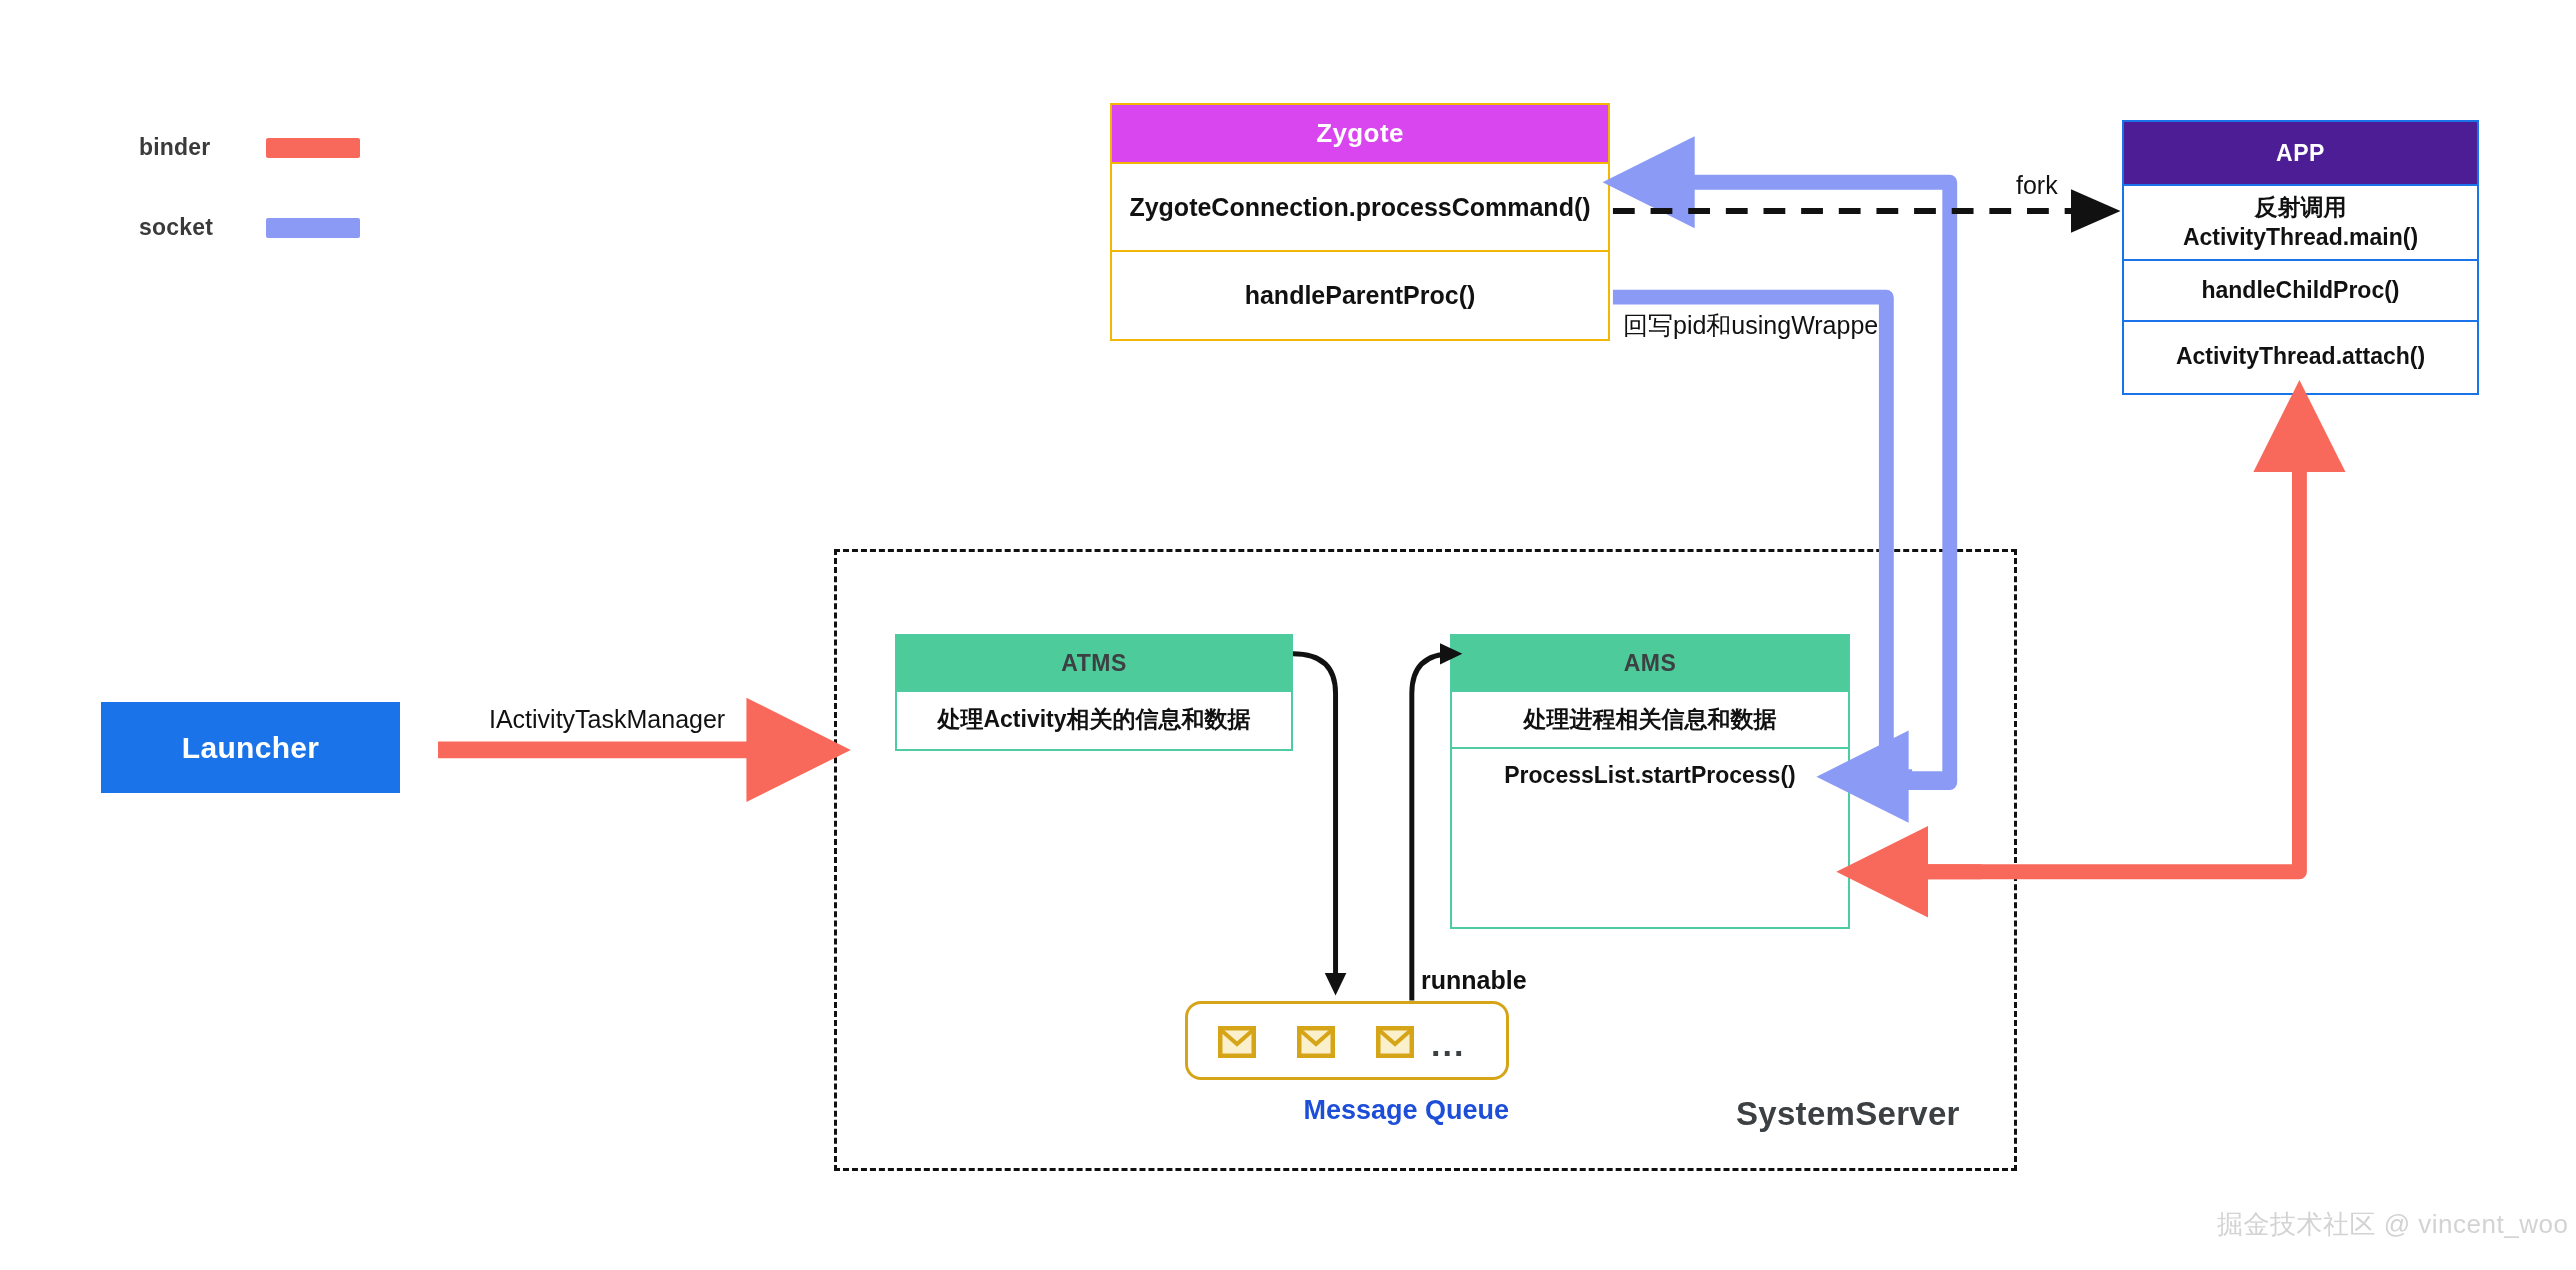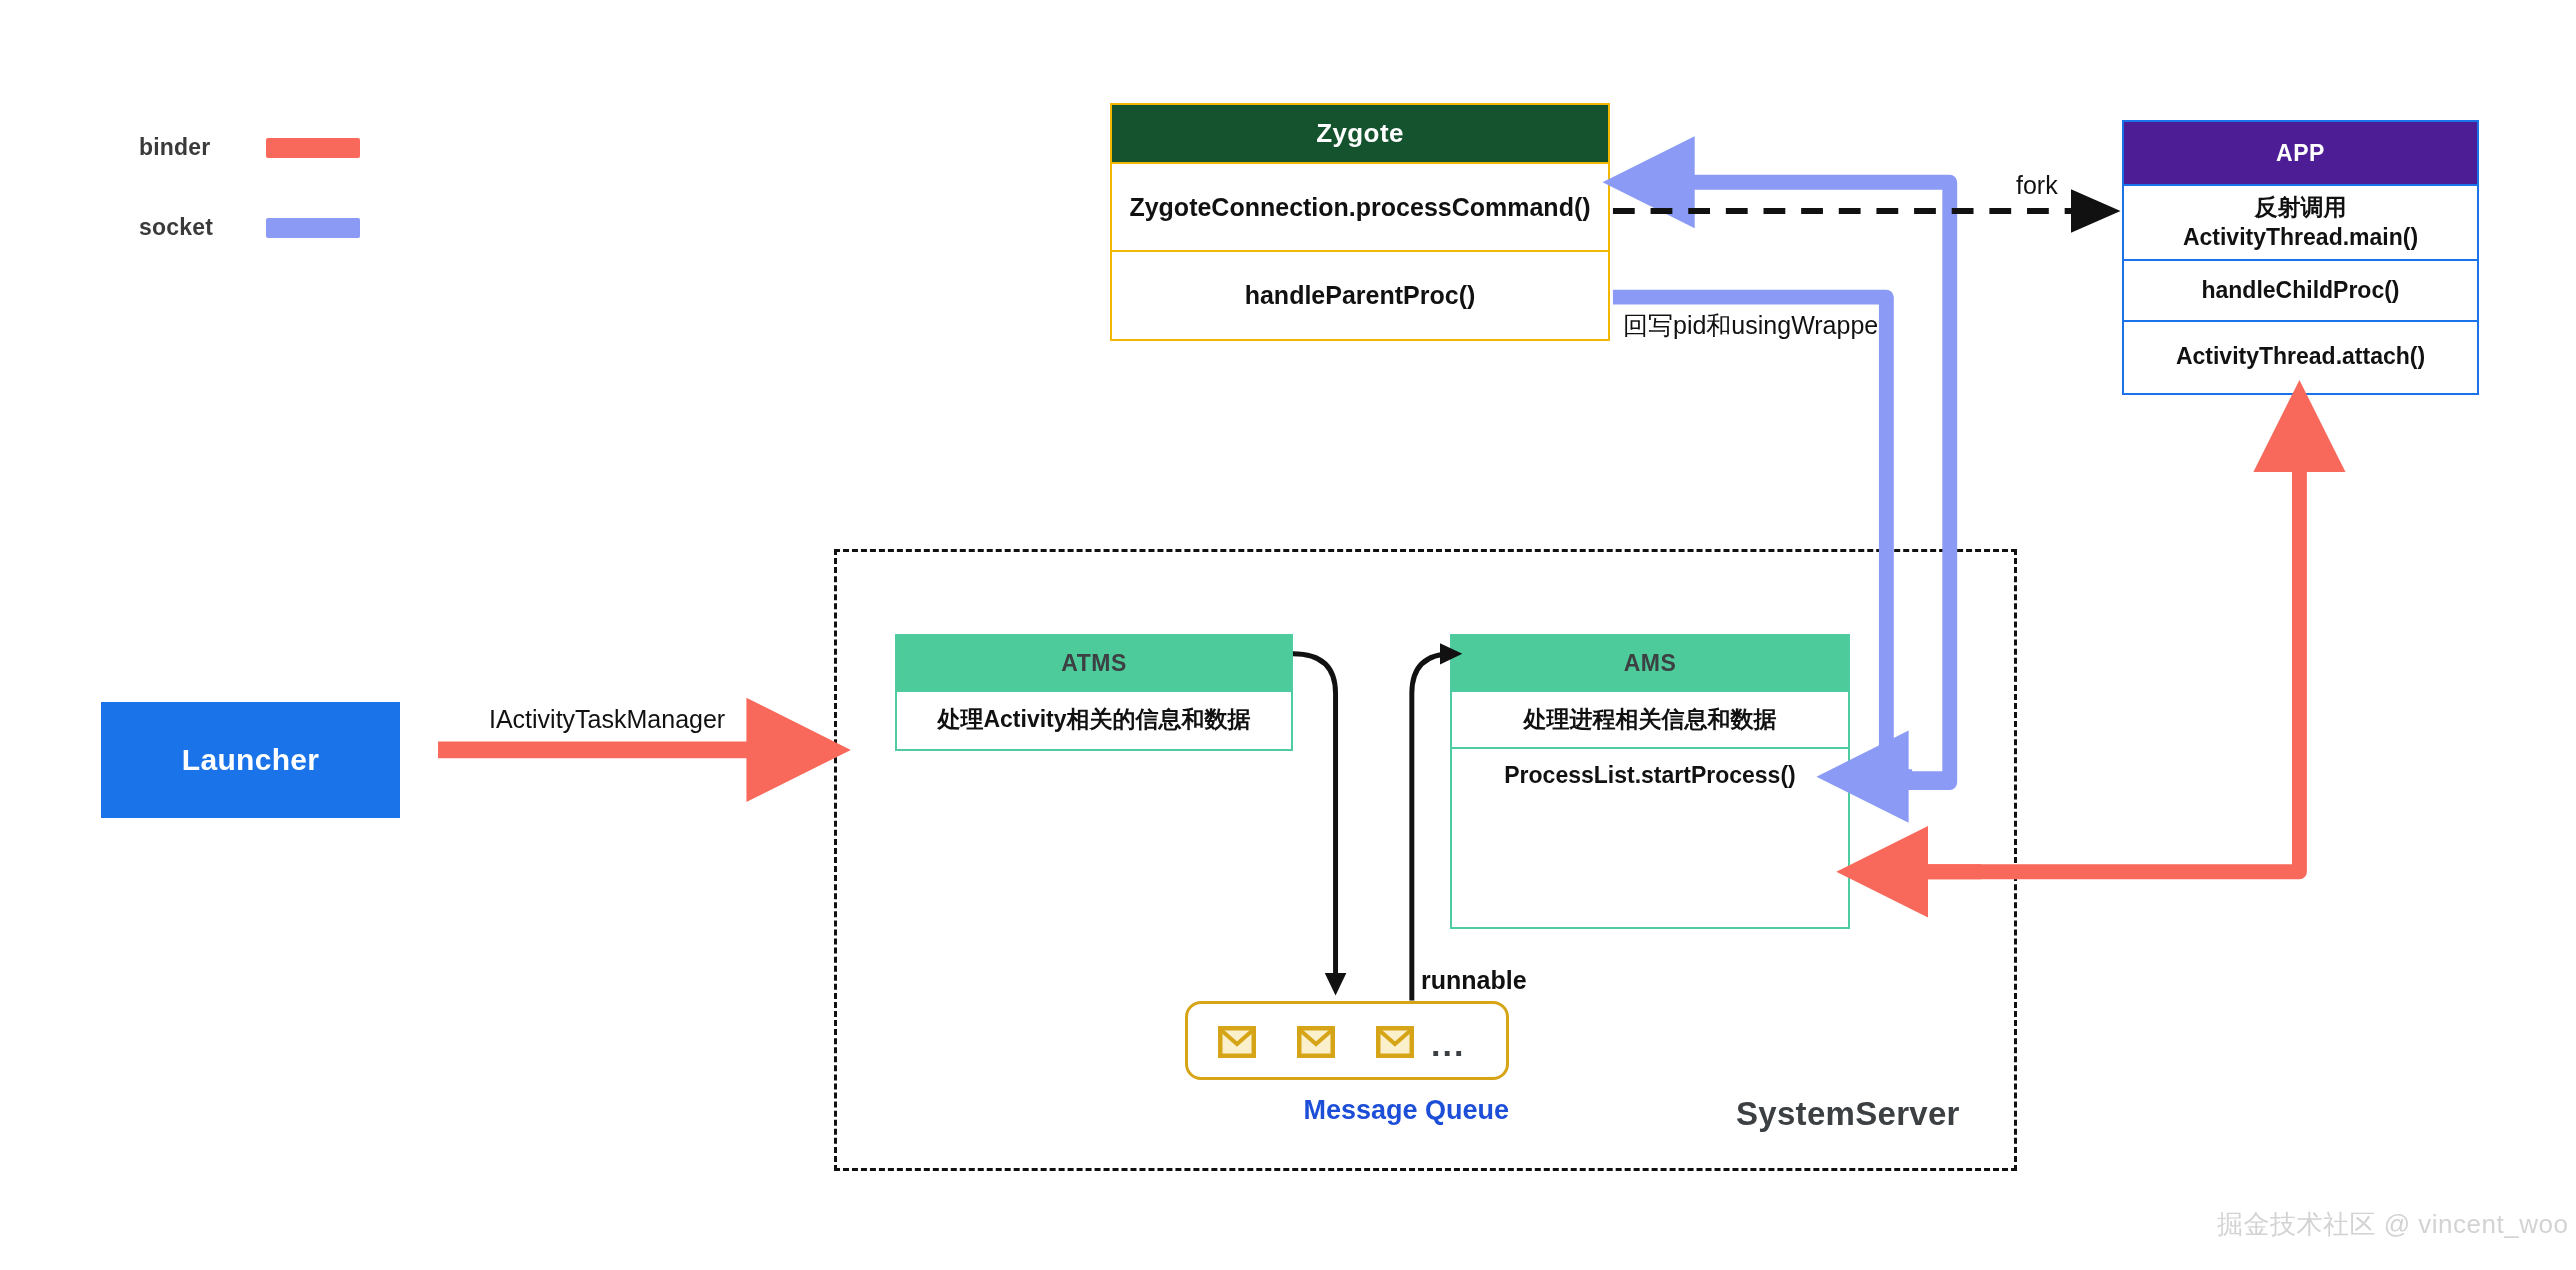--- a/index.html
+++ b/index.html
@@ -18,21 +18,21 @@
     font-weight:bold;box-sizing:border-box;
   }
   .cbox .crow{
     display:flex;align-items:center;justify-content:center;
     text-align:center;background:#ffffff;box-sizing:border-box;
     font-weight:bold;line-height:1.28;
   }
 
   
   .zy{border:2px solid #f2b705;}
-  .zy .chead{background:#14532d;color:#ffffff;font-size:26px;letter-spacing:0.4px;}
+  .zy .chead{background:#d946ef;color:#ffffff;font-size:26px;letter-spacing:0.4px;}
   .zy .crow{border-top:2px solid #f2b705;color:#111;font-size:25px;}
 
   
   .app{border:2px solid #1a73e8;}
   .app .chead{background:#4c1d95;color:#ffffff;font-size:23px;letter-spacing:0.6px;}
   .app .crow{border-top:2px solid #1a73e8;color:#111;font-size:23px;}
 
   
   .svc{border:2px solid #4ecba0;}
   .svc .chead{background:#4ECB9A;color:#3c4043;font-size:23px;letter-spacing:0.5px;}
@@ -87,21 +87,21 @@
   </div>
 
   <div class="abs cbox app" style="left:2122px;top:120px;width:357px;height:275px;">
     <div class="chead" style="height:62px;">APP</div>
     <div class="crow" style="height:75px;white-space:pre-line;">反射调用
 ActivityThread.main()</div>
     <div class="crow" style="height:61px;">handleChildProc()</div>
     <div class="crow" style="height:72px;">ActivityThread.attach()</div>
   </div>
 
-  <div class="abs launcher" style="left:101px;top:702px;width:299px;height:116px;align-items:center;">
+  <div class="abs launcher" style="left:101px;top:702px;width:299px;height:91px;align-items:center;">
     <span>Launcher</span>
   </div>
 
   <div class="abs sysserver" style="left:834px;top:549px;width:1183px;height:622px;"></div>
   <div class="abs sysserver-title" style="left:1736px;top:1095px;">SystemServer</div>
 
   <div class="abs cbox svc" style="left:895px;top:634px;width:398px;height:117px;">
     <div class="chead" style="height:54px;">ATMS</div>
     <div class="crow" style="height:58px;">处理Activity相关的信息和数据</div>
   </div>

